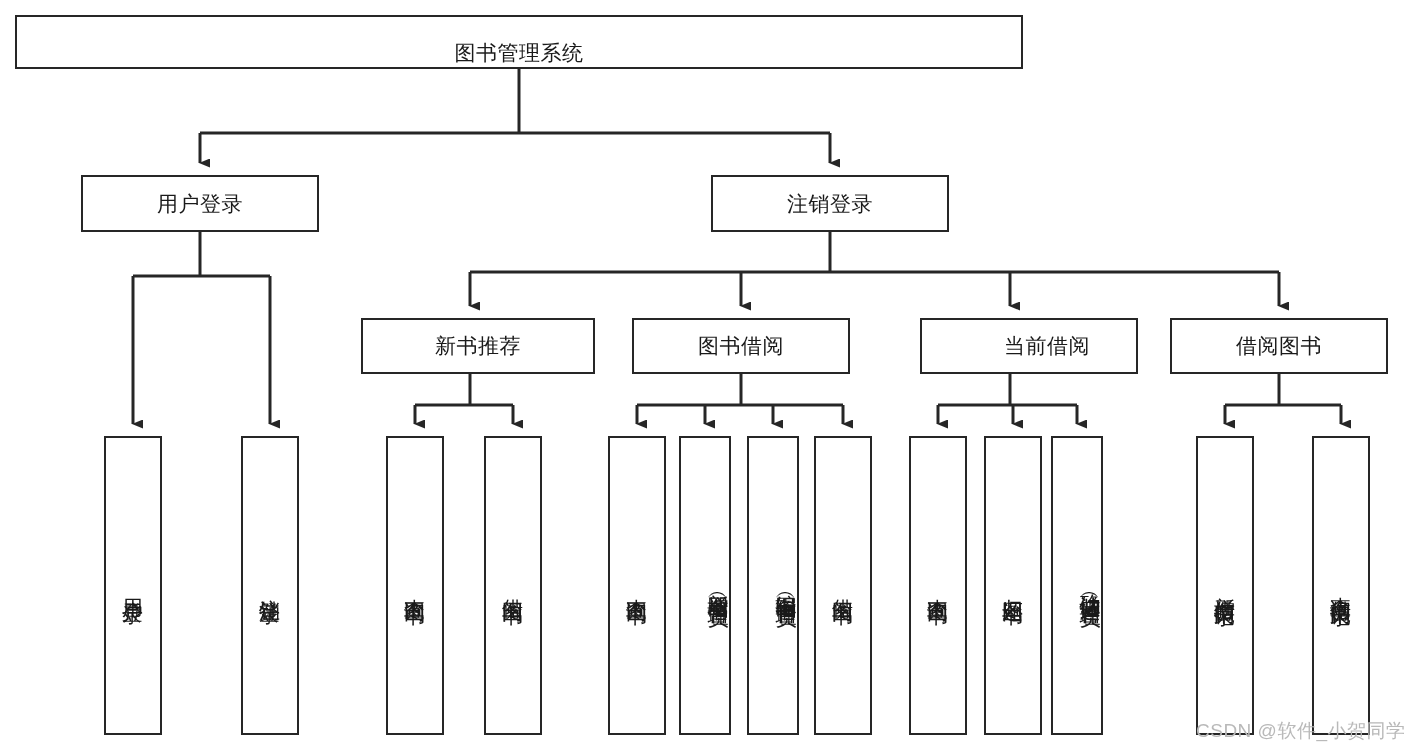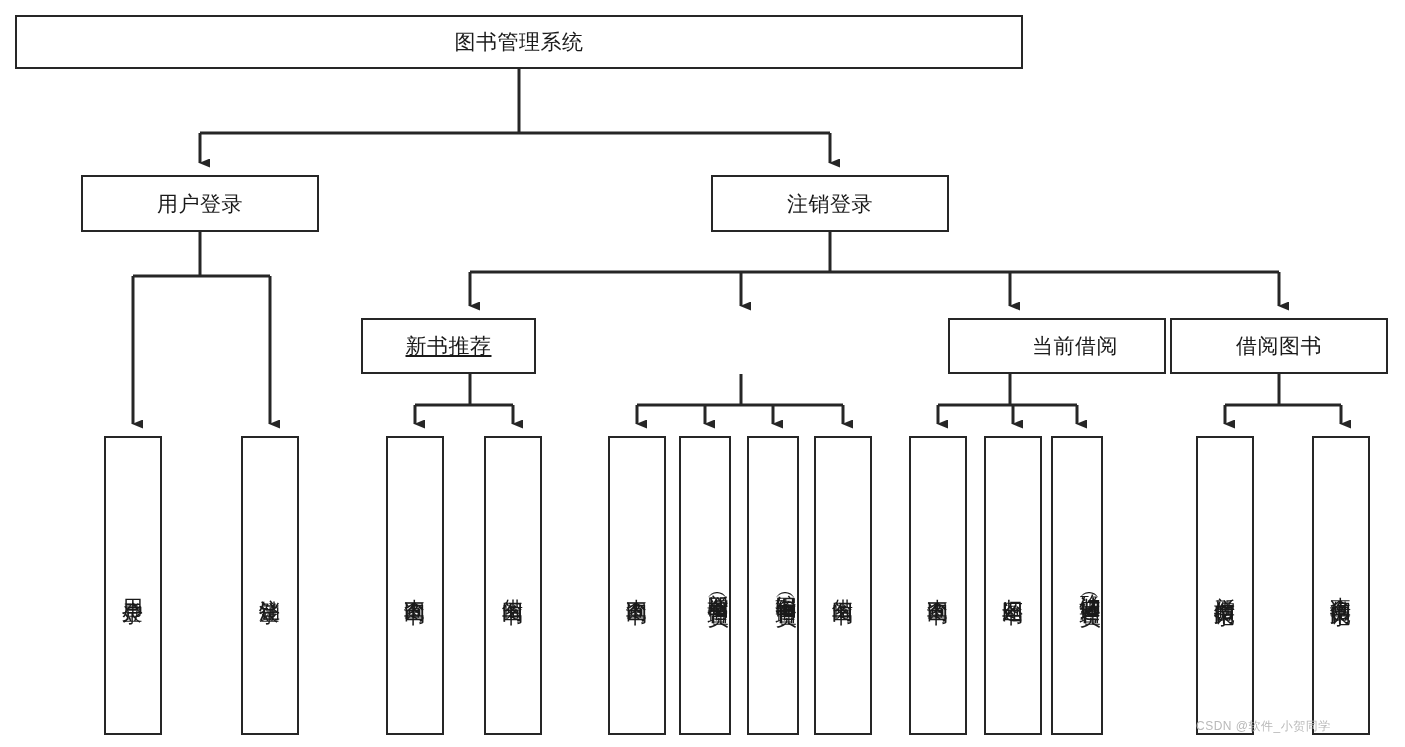--- a/index.html
+++ b/index.html
@@ -46,21 +46,21 @@
     letter-spacing: 2px;
     line-height: 1;
     padding: 4px 0;
   }
   .node.vertical > span {
     writing-mode: vertical-rl;
     text-orientation: upright;
   }
   .watermark {
     position: absolute;
-    font-size: 12px;
+    font-size: 19px;
     color: #b9b9b9;
     white-space: nowrap;
     letter-spacing: 0.5px;
   }
 </style>
 </head>
 <body>
 
 <div id="diagram-root">
 
@@ -107,35 +107,38 @@
       <path d="M1013,405 L1013,424" marker-end="url(#arw)"></path>
       <path d="M1077,405 L1077,424" marker-end="url(#arw)"></path>
 
       <path d="M1279,374 L1279,405"></path>
       <path d="M1225,405 L1341,405"></path>
       <path d="M1225,405 L1225,424" marker-end="url(#arw)"></path>
       <path d="M1341,405 L1341,424" marker-end="url(#arw)"></path>
     </g>
   </svg>
 
-  <div class="node horizontal" style="left:15px;top:15px;width:1008px;height:54px;">
+  <div class="node horizontal" style="left:15px;top:15px;width:1008px;height:54px;align-items:flex-end;">
     <span>图书管理系统</span>
   </div>
 
   <div class="node horizontal" style="left:81px;top:175px;width:238px;height:57px;">
     <span>用户登录</span>
   </div>
   <div class="node horizontal" style="left:711px;top:175px;width:238px;height:57px;">
     <span>注销登录</span>
   </div>
 
-  <div class="node horizontal" style="left:361px;top:318px;width:175px;height:56px;text-decoration:underline;">
+  <div class="node horizontal" style="left:361px;top:318px;width:234px;height:56px;">
     <span>新书推荐</span>
   </div>
-  <div class="node horizontal" style="left:948px;top:318px;width:218px;height:56px;padding-left:36px;">
+  <div class="node horizontal" style="left:632px;top:318px;width:218px;height:56px;">
+    <span>图书借阅</span>
+  </div>
+  <div class="node horizontal" style="left:920px;top:318px;width:218px;height:56px;padding-left:36px;">
     <span>当前借阅</span>
   </div>
   <div class="node horizontal" style="left:1170px;top:318px;width:218px;height:56px;">
     <span>借阅图书</span>
   </div>
 
   <div class="node vertical" style="left:104px;top:436px;width:58px;height:299px;">
     <span>用户登录</span>
   </div>
   <div class="node vertical" style="left:241px;top:436px;width:58px;height:299px;">

